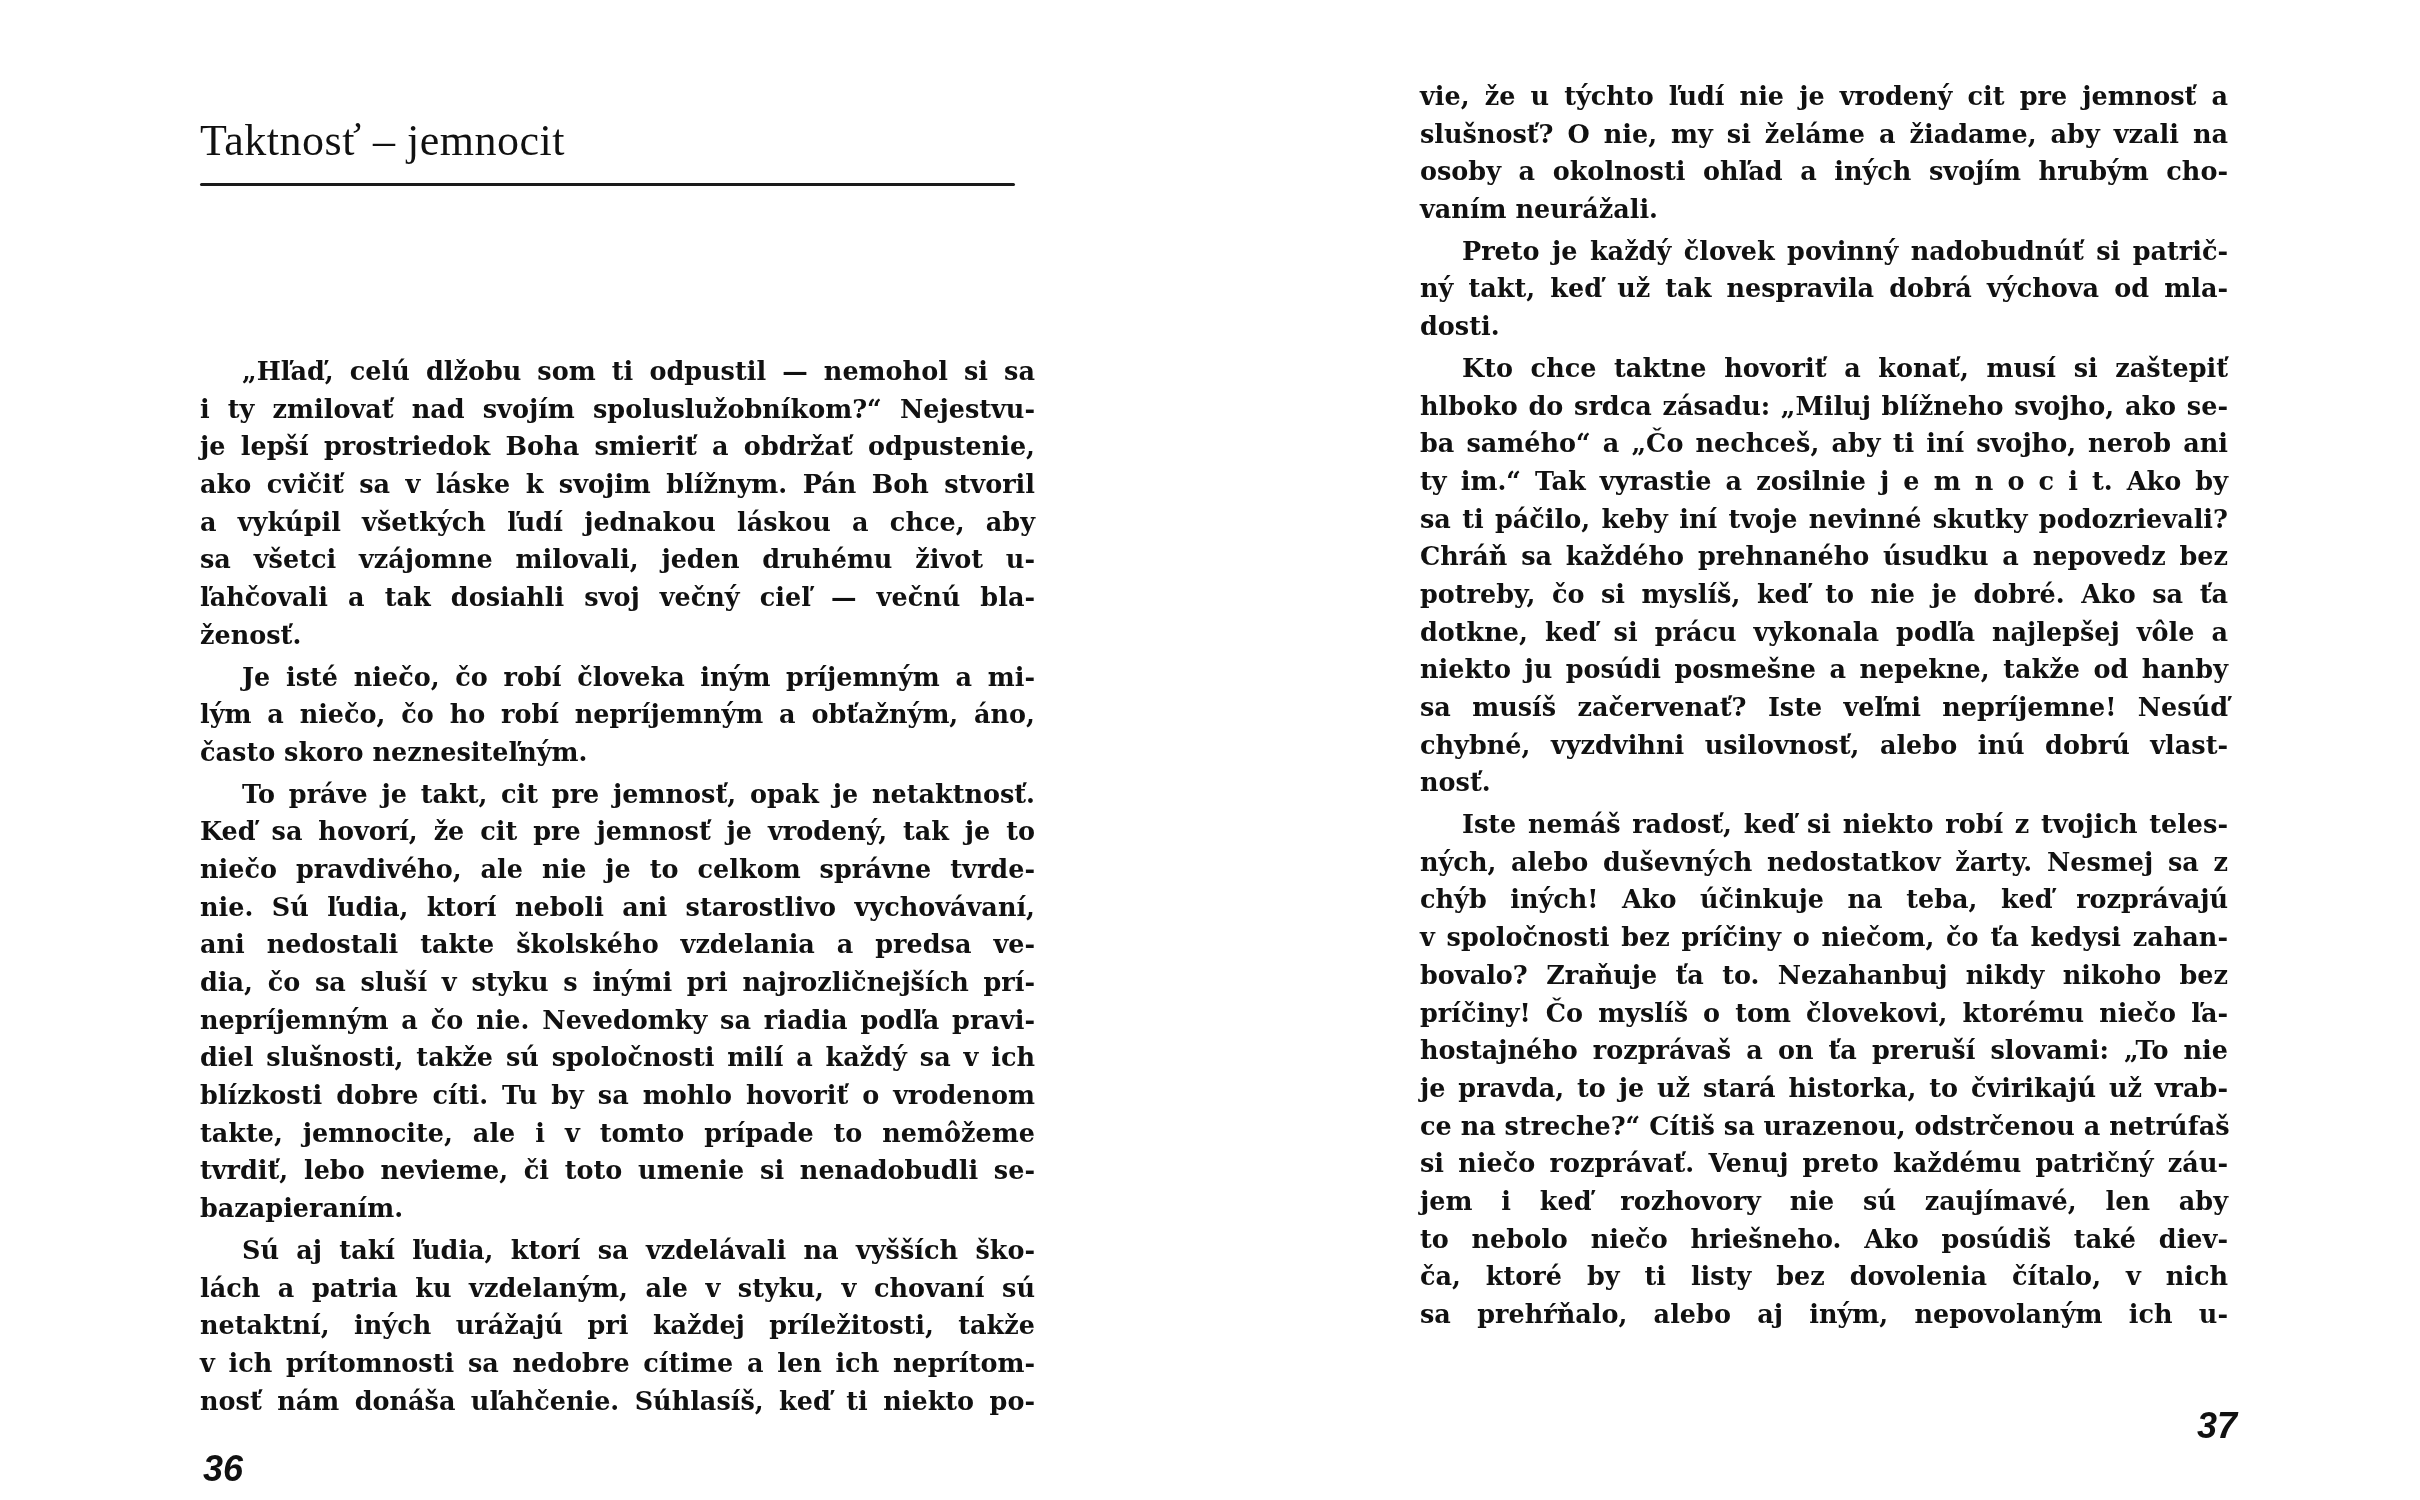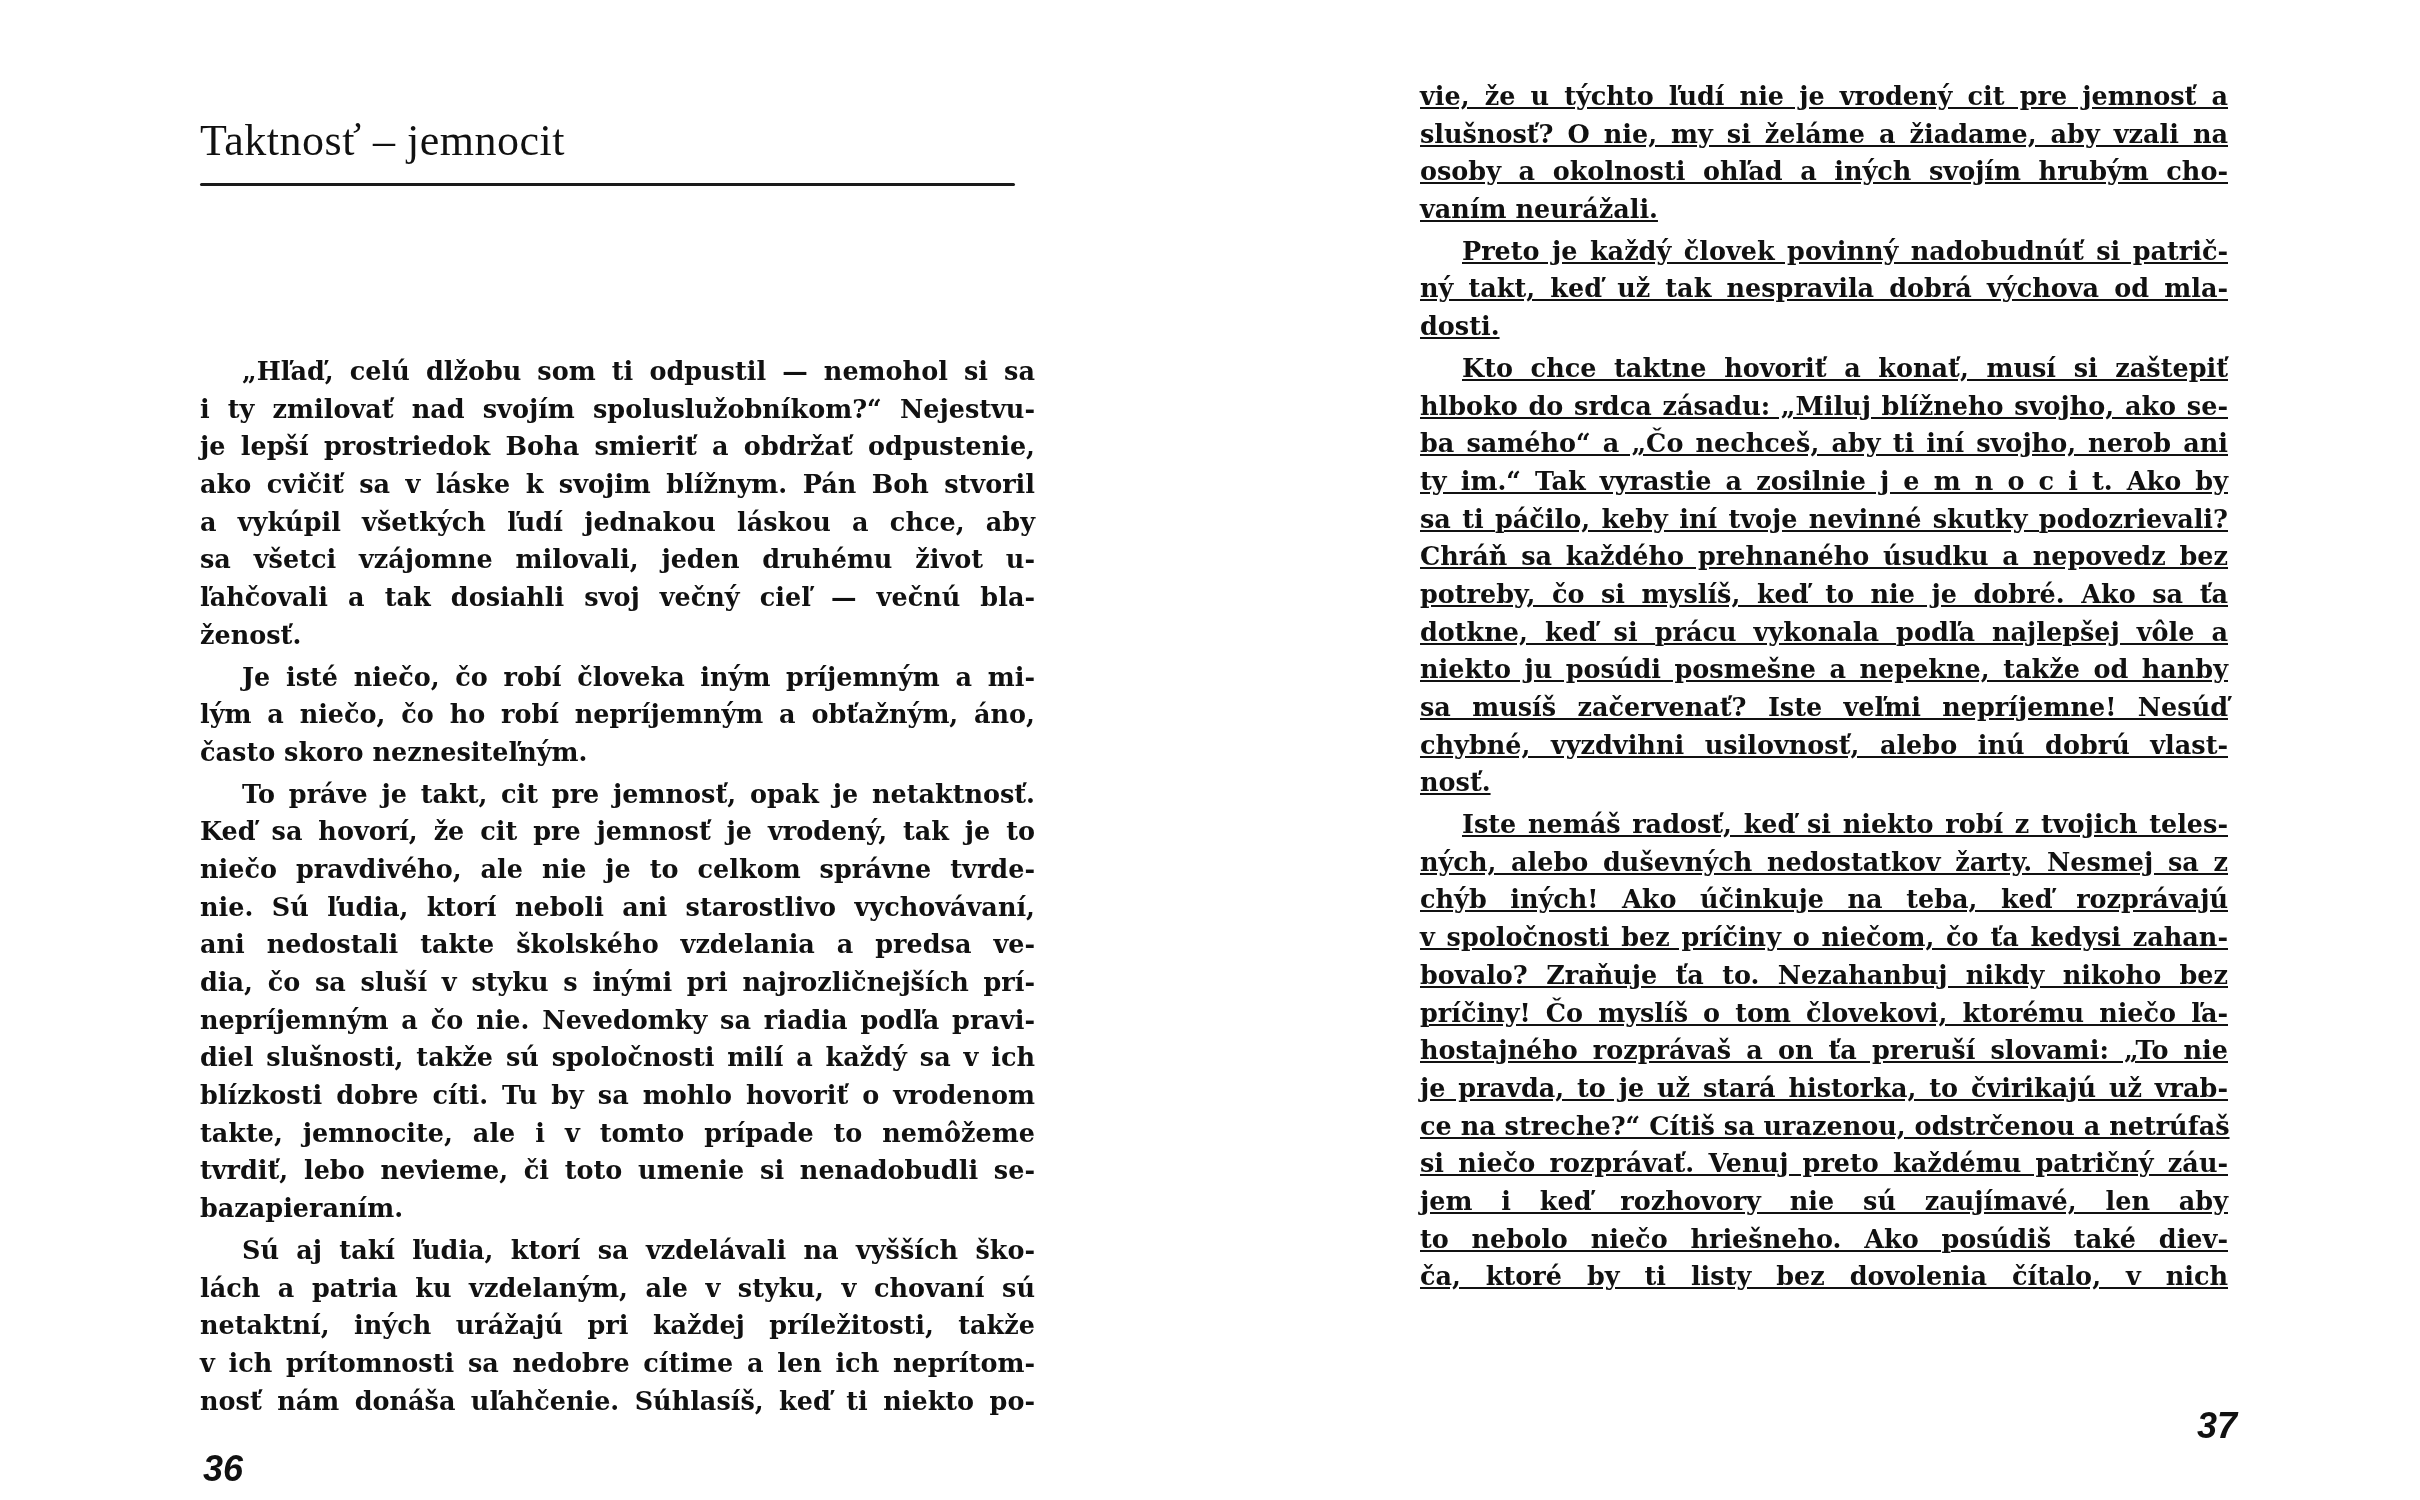--- a/index.html
+++ b/index.html
@@ -8,21 +8,21 @@
   .page { position: absolute; top: 0; height: 1500px; }
   #page-left { left: 0; width: 1210px; margin-top: 43px; }
   #page-right { left: 1210px; width: 1210px; }
   .chapter-title { position: absolute; left: 200px; top: 72px; font-size: 44px;
                    font-family: "Liberation Serif", "DejaVu Serif", serif; font-weight: normal;
                    letter-spacing: 0.5px; margin: 0; }
   .chapter-rule { position: absolute; left: 200px; top: 140px; width: 815px; height: 3px;
                   background: #1a1a1a; border-radius: 2px; }
   .text-block { position: absolute; font-weight: bold; font-size: 25.5px; line-height: 37.7px; }
   #left-text { left: 200px; top: 310px; width: 835px; }
-  #right-text { left: 210px; top: 78px; width: 808px; text-decoration: underline; }
+  #right-text { left: 210px; top: 78px; width: 808px; }
   .line { display: block; text-align: justify; text-align-last: justify; white-space: nowrap;
           height: 37.7px; overflow: visible; }
   .line.last { text-align-last: left; }
   .line.indent { padding-left: 42px; }
   .para-gap { display: block; height: 4px; }
   .page-number { position: absolute; top: 1405px; font-size: 36px; font-weight: bold; font-style: italic;
                  font-family: Liberation Sans, sans-serif; }
   #page-left .page-number { left: 203px; }
   #page-right .page-number { left: 987px; }
 </style>
@@ -113,16 +113,17 @@
         <span class="line">v spoločnosti bez príčiny o niečom, čo ťa kedysi zahan-</span>
         <span class="line">bovalo? Zraňuje ťa to. Nezahanbuj nikdy nikoho bez</span>
         <span class="line">príčiny! Čo myslíš o tom človekovi, ktorému niečo ľa-</span>
         <span class="line">hostajného rozprávaš a on ťa preruší slovami: „To nie</span>
         <span class="line">je pravda, to je už stará historka, to čvirikajú už vrab-</span>
         <span class="line">ce na streche?“ Cítiš sa urazenou, odstrčenou a netrúfaš</span>
         <span class="line">si niečo rozprávať. Venuj preto každému patričný záu-</span>
         <span class="line">jem i keď rozhovory nie sú zaujímavé, len aby</span>
         <span class="line">to nebolo niečo hriešneho. Ako posúdiš také diev-</span>
         <span class="line">ča, ktoré by ti listy bez dovolenia čítalo, v nich</span>
+        <span class="line">sa prehŕňalo, alebo aj iným, nepovolaným ich u-</span>
       </div>
     </div>
   <div class="page-number">37</div>
 </div>
 
 </body></html>

